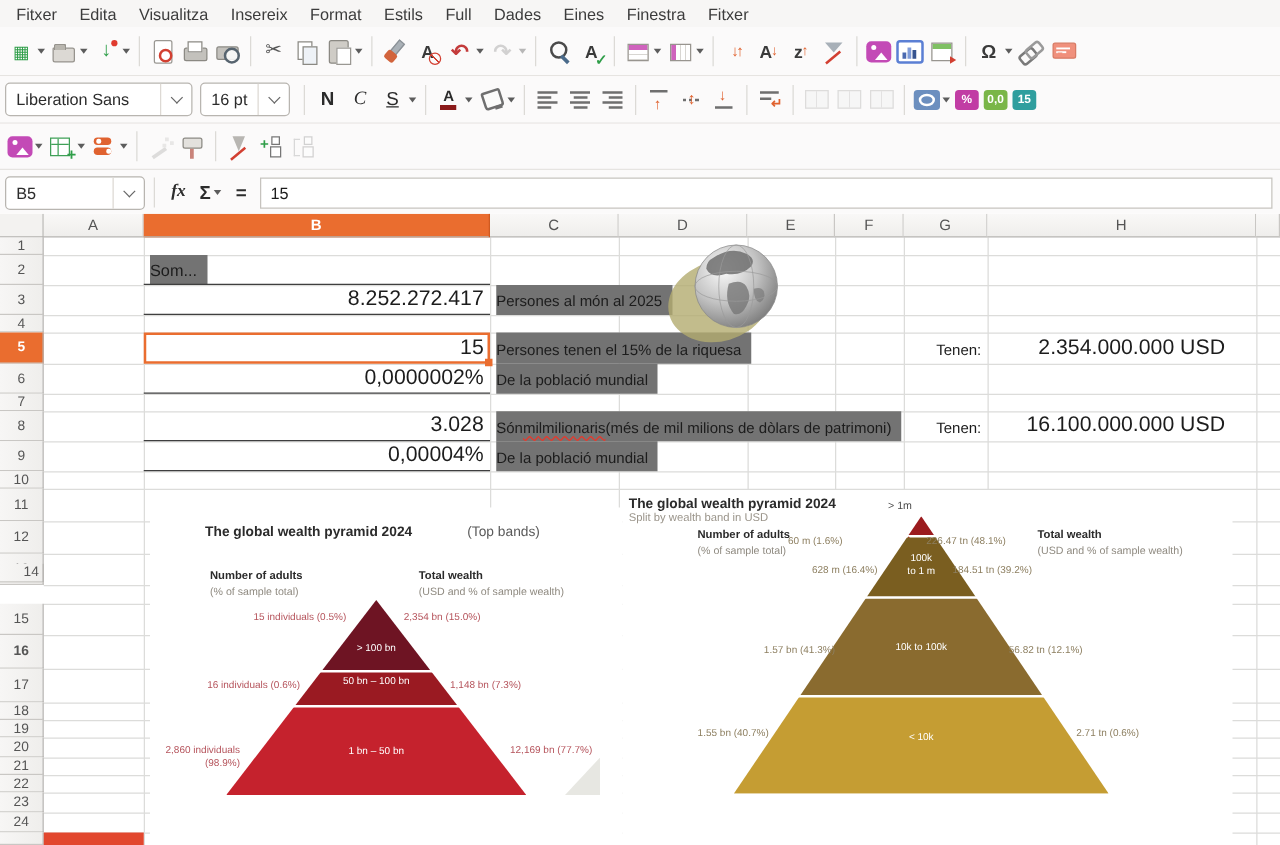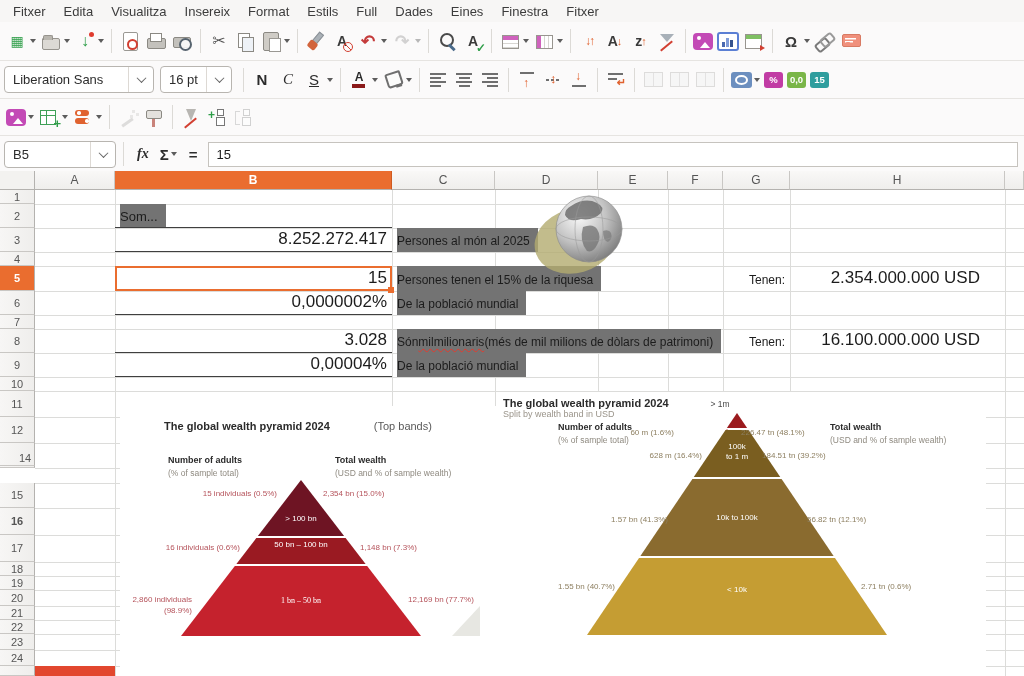--- a/index.html
+++ b/index.html
@@ -559,21 +559,21 @@
           <div class="pband" data-name="pyramid-band" style="top: 0px; height: 56px; background: rgb(110, 20, 35);"></div>
           <div class="pband" data-name="pyramid-band" style="top: 58px; height: 26px; background: rgb(154, 26, 34);"></div>
           <div class="pband" data-name="pyramid-band" style="top: 86px; height: 70px; background: rgb(197, 34, 45);"></div>
         </div>
         <div class="p-inner" data-name="pyramid-band-label" style="left: 181px; top: 108px;">&gt; 100 bn</div>
         <div class="p-adults" data-name="pyramid-adults-annotation" style="right: 221px; top: 82px; color: rgb(181, 83, 91);">15 individuals (0.5%)</div>
         <div class="p-wealth" data-name="pyramid-wealth-annotation" style="left: 203px; top: 82px; color: rgb(181, 83, 91);">2,354 bn (15.0%)</div>
         <div class="p-inner" data-name="pyramid-band-label" style="left: 181px; top: 134px;">50 bn – 100 bn</div>
         <div class="p-adults" data-name="pyramid-adults-annotation" style="right: 258px; top: 136px; color: rgb(181, 83, 91);">16 individuals (0.6%)</div>
         <div class="p-wealth" data-name="pyramid-wealth-annotation" style="left: 240px; top: 136px; color: rgb(181, 83, 91);">1,148 bn (7.3%)</div>
-        <div class="p-inner" data-name="pyramid-band-label" style="left: 181px; top: 190px; font-family: Liberation Serif, serif;">1 bn – 50 bn</div>
+        <div class="p-inner" data-name="pyramid-band-label" style="left: 181px; top: 190px;">1 bn – 50 bn</div>
         <div class="p-adults" data-name="pyramid-adults-annotation" style="right: 306px; top: 188px; color: rgb(181, 83, 91);">
           <div>2,860 individuals</div>
           <div>(98.9%)</div>
         </div>
         <div class="p-wealth" data-name="pyramid-wealth-annotation" style="left: 288px; top: 188px; color: rgb(181, 83, 91);">12,169 bn (77.7%)</div>
         <div class="c-corner" data-name="chart-corner-decoration" style="left: 332px; top: 200px;"></div>
       </div>
       <div class="chartbox" data-name="wealth-pyramid-chart-wealth-bands" style="left: 498px; top: 221px; width: 488px; height: 284px;">
         <div class="c-title" data-name="chart-title" style="left: 5px; top: 5px;"><b>The global wealth pyramid 2024</b></div>
         <div class="c-sub" data-name="chart-subtitle" style="left: 5px; top: 17px;">Split by wealth band in USD</div>

